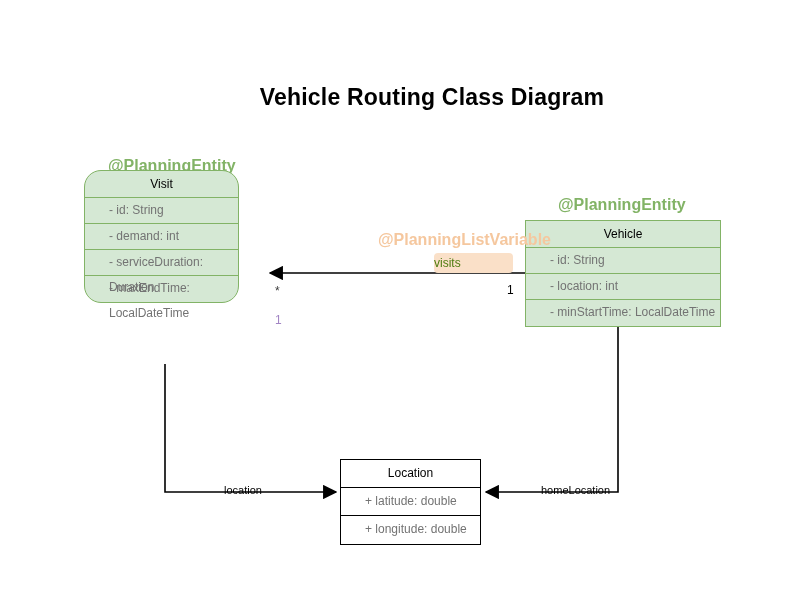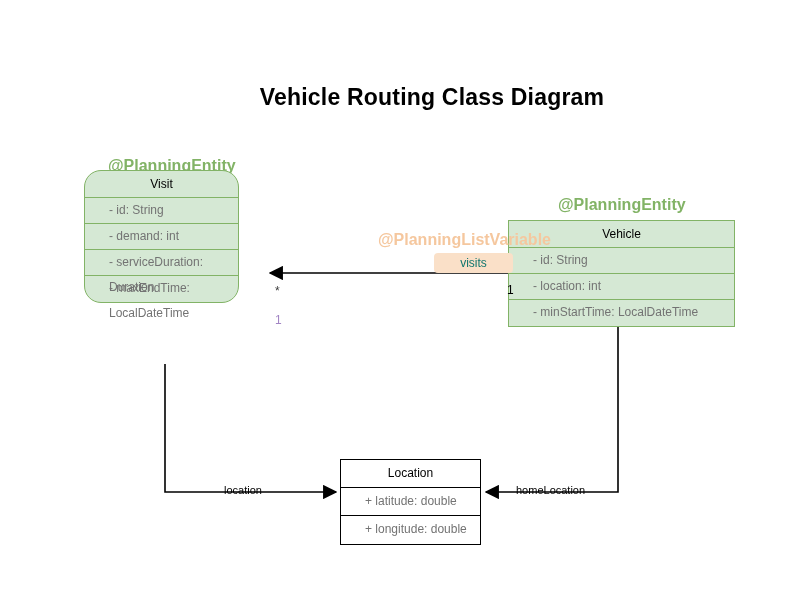--- a/index.html
+++ b/index.html
@@ -76,21 +76,21 @@
     border-bottom: 1px solid #000000;
     height: 28px;
     line-height: 27px;
   }
   .uml-class.plain .uml-row:last-child {
     border-bottom: none;
   }
 
   
   #visit-class   { left: 84px;  top: 170px; width: 155px; border-radius: 17px; }
-  #vehicle-class { left: 508px; top: 220px; width: 227px; }
+  #vehicle-class { left: 525px; top: 220px; width: 196px; }
   #location-class{ left: 340px; top: 459px; width: 141px; }
 
   
   .annotation {
     position: absolute;
     font-size: 16px;
     font-weight: bold;
     white-space: nowrap;
   }
   #ann-visit {
@@ -110,40 +110,40 @@
     margin-left: 26px;
   }
 
   
   .edge-badge {
     position: absolute;
     box-sizing: border-box;
     background: #fae0c8;
     border-radius: 4px;
     font-size: 12px;
-    color: #0f766e;
-    text-align: center;
+    color: #4d7c0f;
+    text-align: left;
     line-height: 20px;
   }
   #visits-badge {
     left: 434px;
     top: 253px;
     width: 79px;
     height: 20px;
   }
 
   
   .edge-label {
     position: absolute;
     font-size: 11px;
     color: #000000;
     white-space: nowrap;
   }
   #label-location     { left: 224px; top: 484px; }
-  #label-homelocation { left: 516px; top: 484px; }
+  #label-homelocation { left: 541px; top: 484px; }
 
   
   .mult {
     position: absolute;
     font-size: 12px;
     white-space: nowrap;
   }
   #mult-star    { left: 275px; top: 284px; color: #3a3a3a; }
   #mult-one-left{ left: 275px; top: 313px; color: #a285c4; }
   #mult-one-right { left: 507px; top: 283px; color: #000000; }

